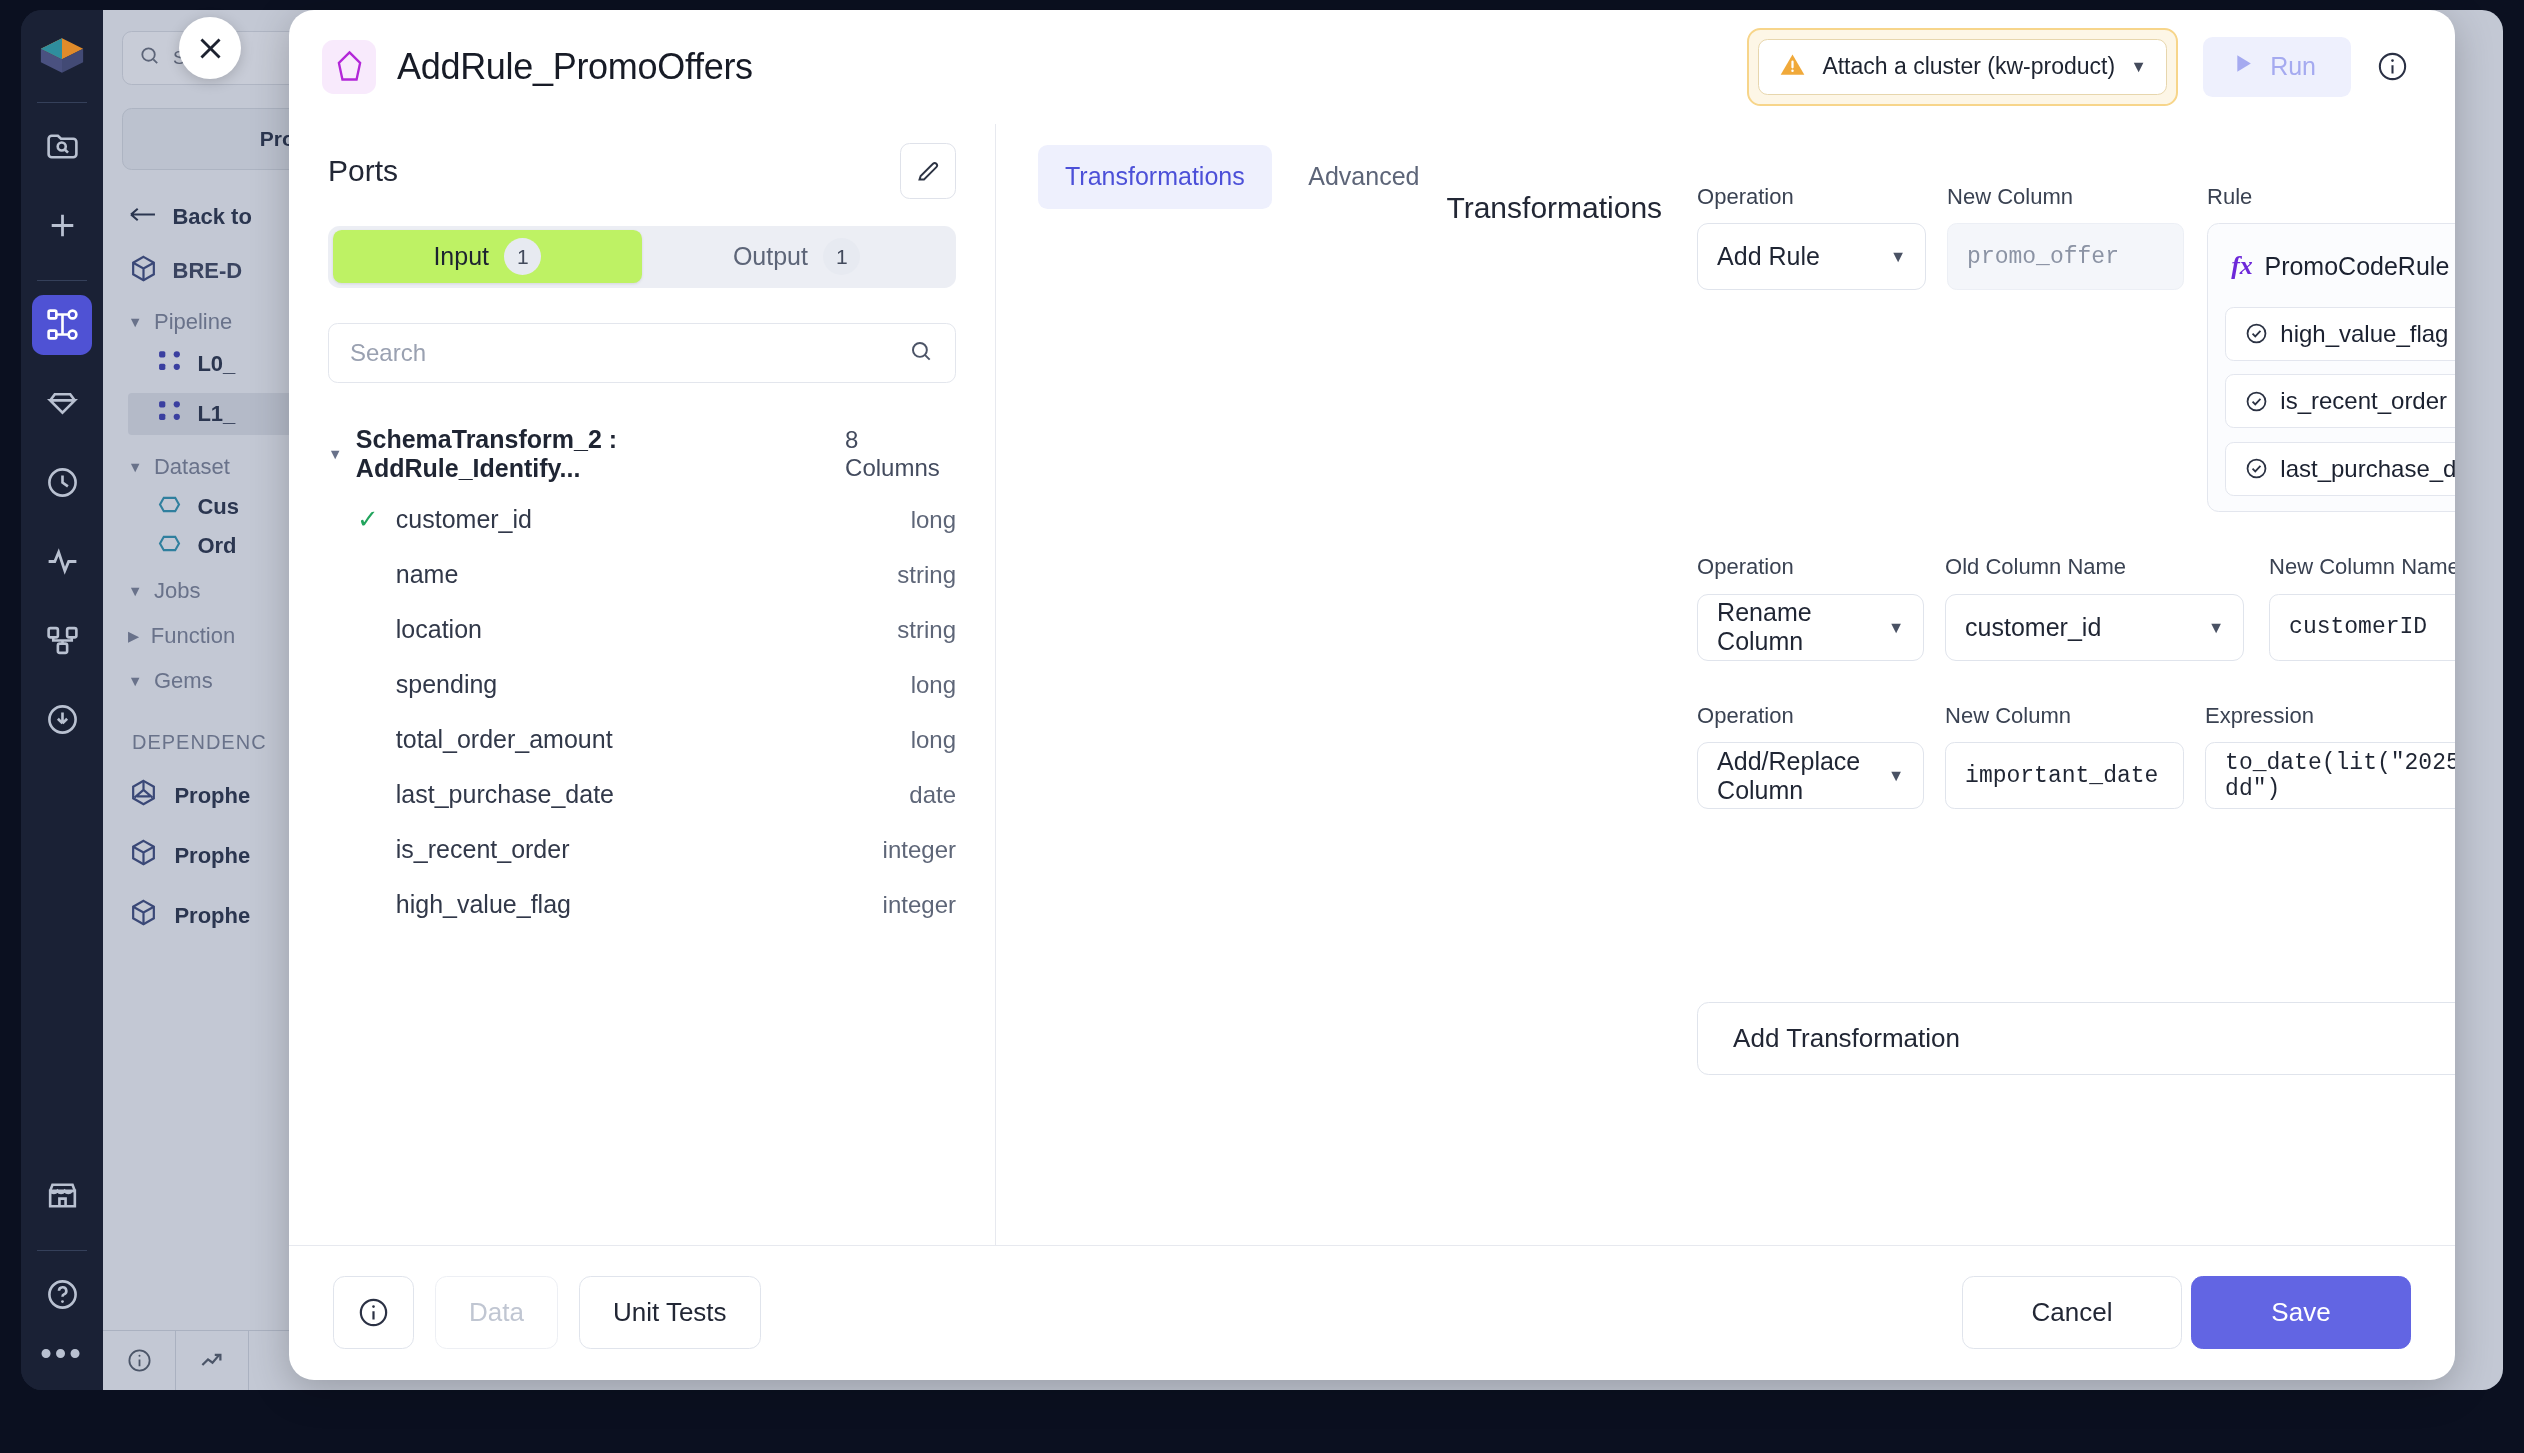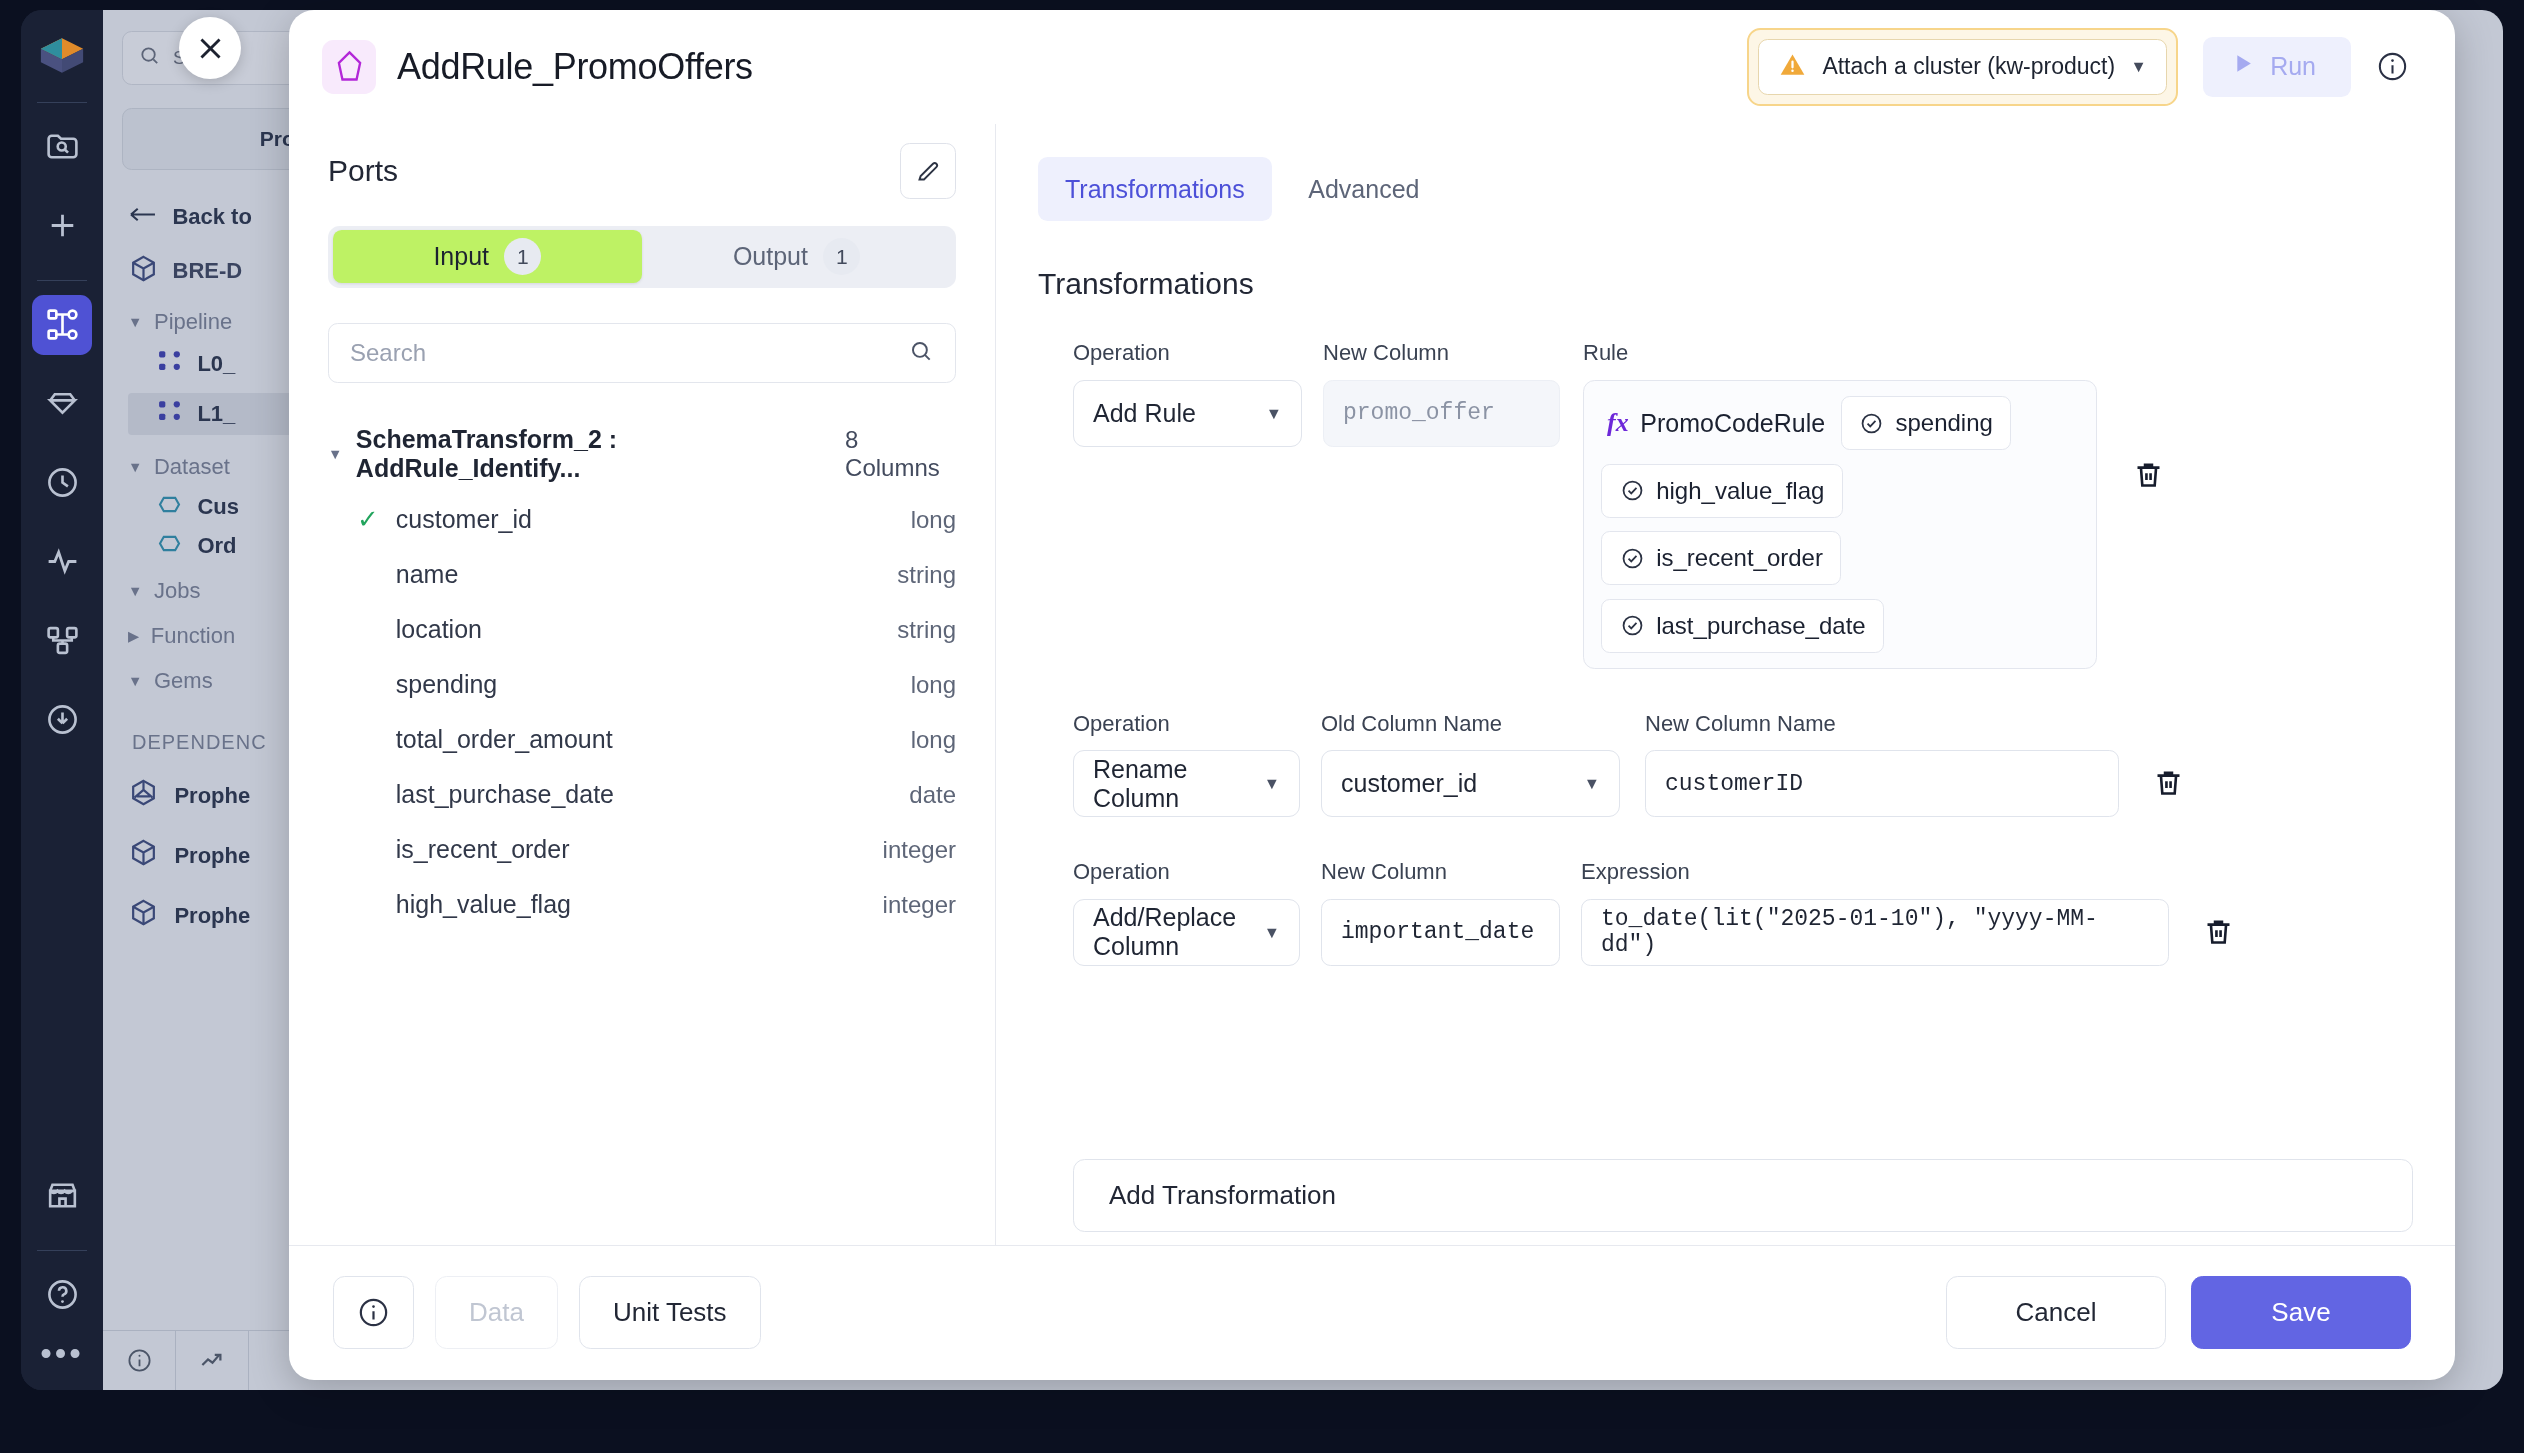--- a/index.html
+++ b/index.html
@@ -275,23 +275,22 @@
     padding-left: 29px;
   }
   .col-check { width: 33px; color: #22a45d; font-size: 26px; margin-right: 5.8px;}
   .col-name { font-size: 25px; color: #313849; }
   .col-type { margin-left: auto; font-size: 24px; color: #5e6678; }
 
   
   .right-pane {
     flex: 1 1 auto;
     padding: 21px 42px 0 42px;
-    display: flex; flex-direction: column;
+    display: flex; 
     min-width: 0;
-    justify-content: center;
   }
   .tabs { display: flex; gap: 9.6px; }
   .tab {
     height: 64px;
     padding: 0 27px;
     display: flex; align-items: center;
     border-radius: 9.6px;
     font-size: 25px;
     color: #5d6578;
     cursor: pointer;
@@ -405,21 +404,21 @@
   }
   .btn.icon-only { width: 81px; padding: 0; }
   .btn.disabled { color: #c0c6d2; border-color: #edeff4; cursor: default; }
   .btn.primary {
     background: #6265e3;
     border-color: #6265e3;
     color: #fff;
     min-width: 220px;
   }
   .btn.cancel { min-width: 220px; }
-  .footer-right { margin-left: auto; display: flex; gap: 25px; }
+  .footer-right { margin-left: auto; display: flex; gap: 9px; }
 </style>
 </head>
 <body>
 
 <div id="root">
 
   <div class="app-frame">
 
     <div class="rail">
       <div class="rail-logo">

